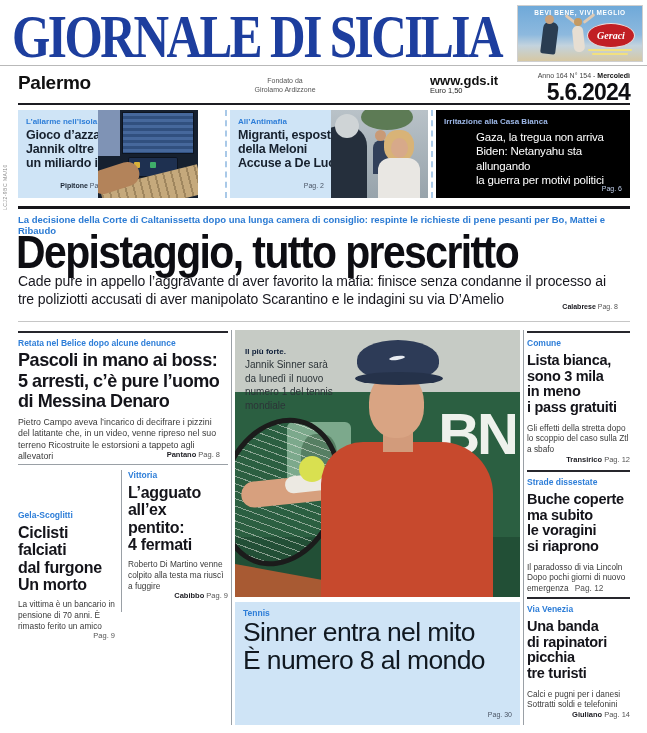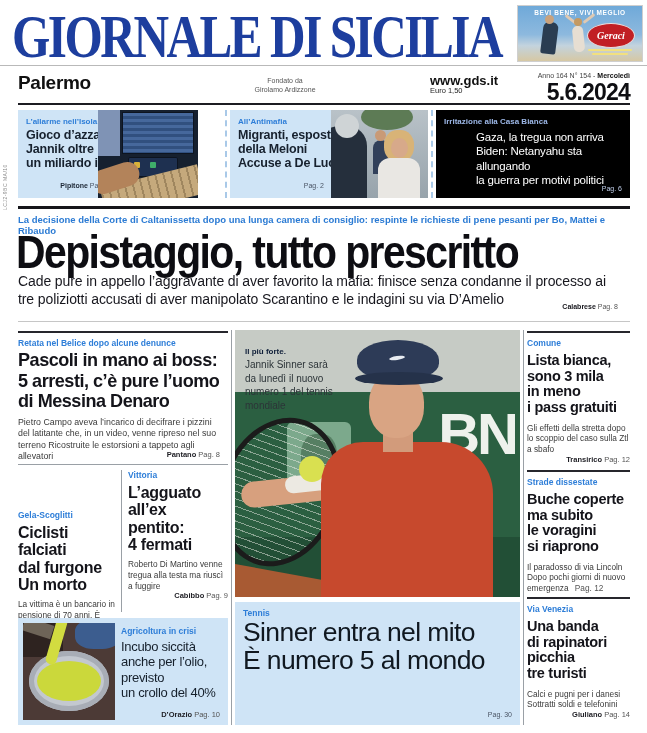--- a/index.html
+++ b/index.html
@@ -271,44 +271,26 @@
     <div class="body-txt" style="margin-top:6px; font-size:8.3px;">La vittima è un bancario in pensione di 70 anni. È rimasto ferito un amico</div>
     <div class="byl">Pag. 9</div>
   </div>
 
   <div class="abs" style="left:128px; top:470px; width:100px; height:145px;">
     <div class="kicker" style="font-size:8.5px;">Vittoria</div>
     <div class="hl ml" style="font-size:16px; margin-top:4px;">L’agguato
 all’ex
 pentito:
 4 fermati</div>
-    <div class="body-txt" style="margin-top:6px; font-size:8.3px;">Roberto Di Martino venne tregua alla testa ma riuscì a fuggire</div>
+    <div class="body-txt" style="margin-top:6px; font-size:8.3px;">Roberto Di Martino venne colpito alla testa ma riuscì a fuggire</div>
     <div class="byl">
       <b>Cabibbo</b> <span>Pag. 9</span>
     </div>
   </div>
 
-  <div class="abs lightbox" style="left:18px; top:618px; width:210px; height:107px;">
-    <div class="oil">
-      <div class="oil-dkt"></div>
-      <div class="oil-blue"></div>
-      <div class="oil-rim"></div>
-      <div class="oil-liquid"></div>
-      <div class="oil-stream"></div>
-      <div class="oil-brush"></div>
-    </div>
-    <div class="abs kicker" style="left:103px; top:8px; font-size:8.5px;">Agricoltura in crisi</div>
-    <div class="abs hl ml" style="left:103px; top:21px; font-size:13px; font-weight:400; color:#16202c; line-height:1.18;">Incubo siccità
-anche per l’olio,
-previsto
-un crollo del 40%</div>
-    <div class="abs byl" style="left:103px; bottom:6px; width:99px;">
-      <b>D’Orazio</b> <span>Pag. 10</span>
-    </div>
-  </div>
 
   <div class="abs photo">
     <div class="ph-green"></div>
     <div class="ph-green2"></div>
     <div class="ph-clay"></div>
     <div class="ph-bn">BN</div>
     <div class="ph-rg">
       <div class="ph-rg-mark"></div>
     </div>
     <div class="ph-racket"></div>
@@ -324,21 +306,21 @@
     <div class="ph-swoosh"></div>
     <div class="ph-cap-cta">
       <span class="ph-cap-lead">Il più forte.</span>
       <div class="ph-cap-txt">Jannik Sinner sarà da lunedì il nuovo numero 1 del tennis mondiale</div>
     </div>
   </div>
 
   <div class="abs lightbox tennisbox">
     <div class="abs kicker" style="left:8px; top:6px; font-size:8.5px;">Tennis</div>
     <div class="tn-hl ml">Sinner entra nel mito
-È numero 5 al mondo</div>
+È numero 8 al mondo</div>
     <div class="tn-pag">Pag. 30</div>
   </div>
 
   <div class="abs art-rule" style="left:527px; top:331px; width:103px;"></div>
   <div class="abs" style="left:527px; top:338px; width:103px;">
     <div class="kicker" style="font-size:8.5px;">Comune</div>
     <div class="hl ml" style="font-size:14.5px; margin-top:5px;">Lista bianca,
 sono 3 mila
 in meno
 i pass gratuiti</div>

